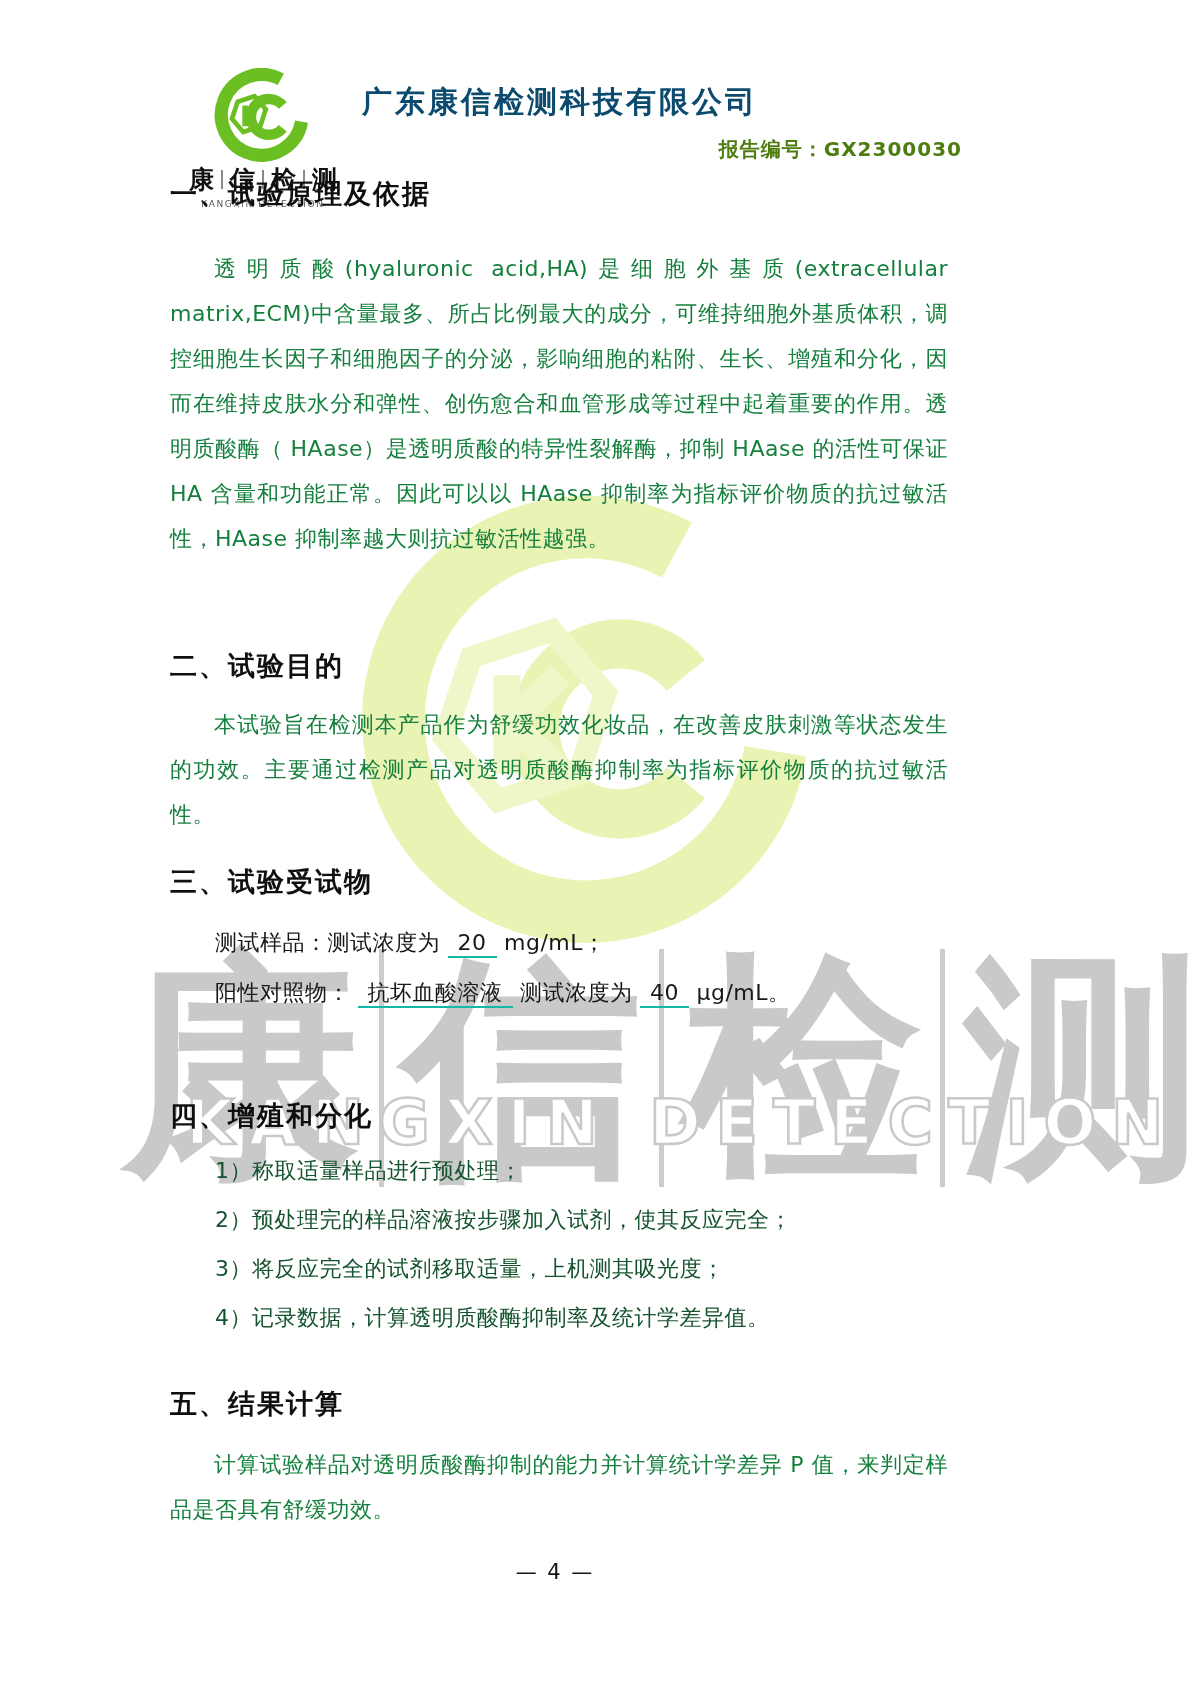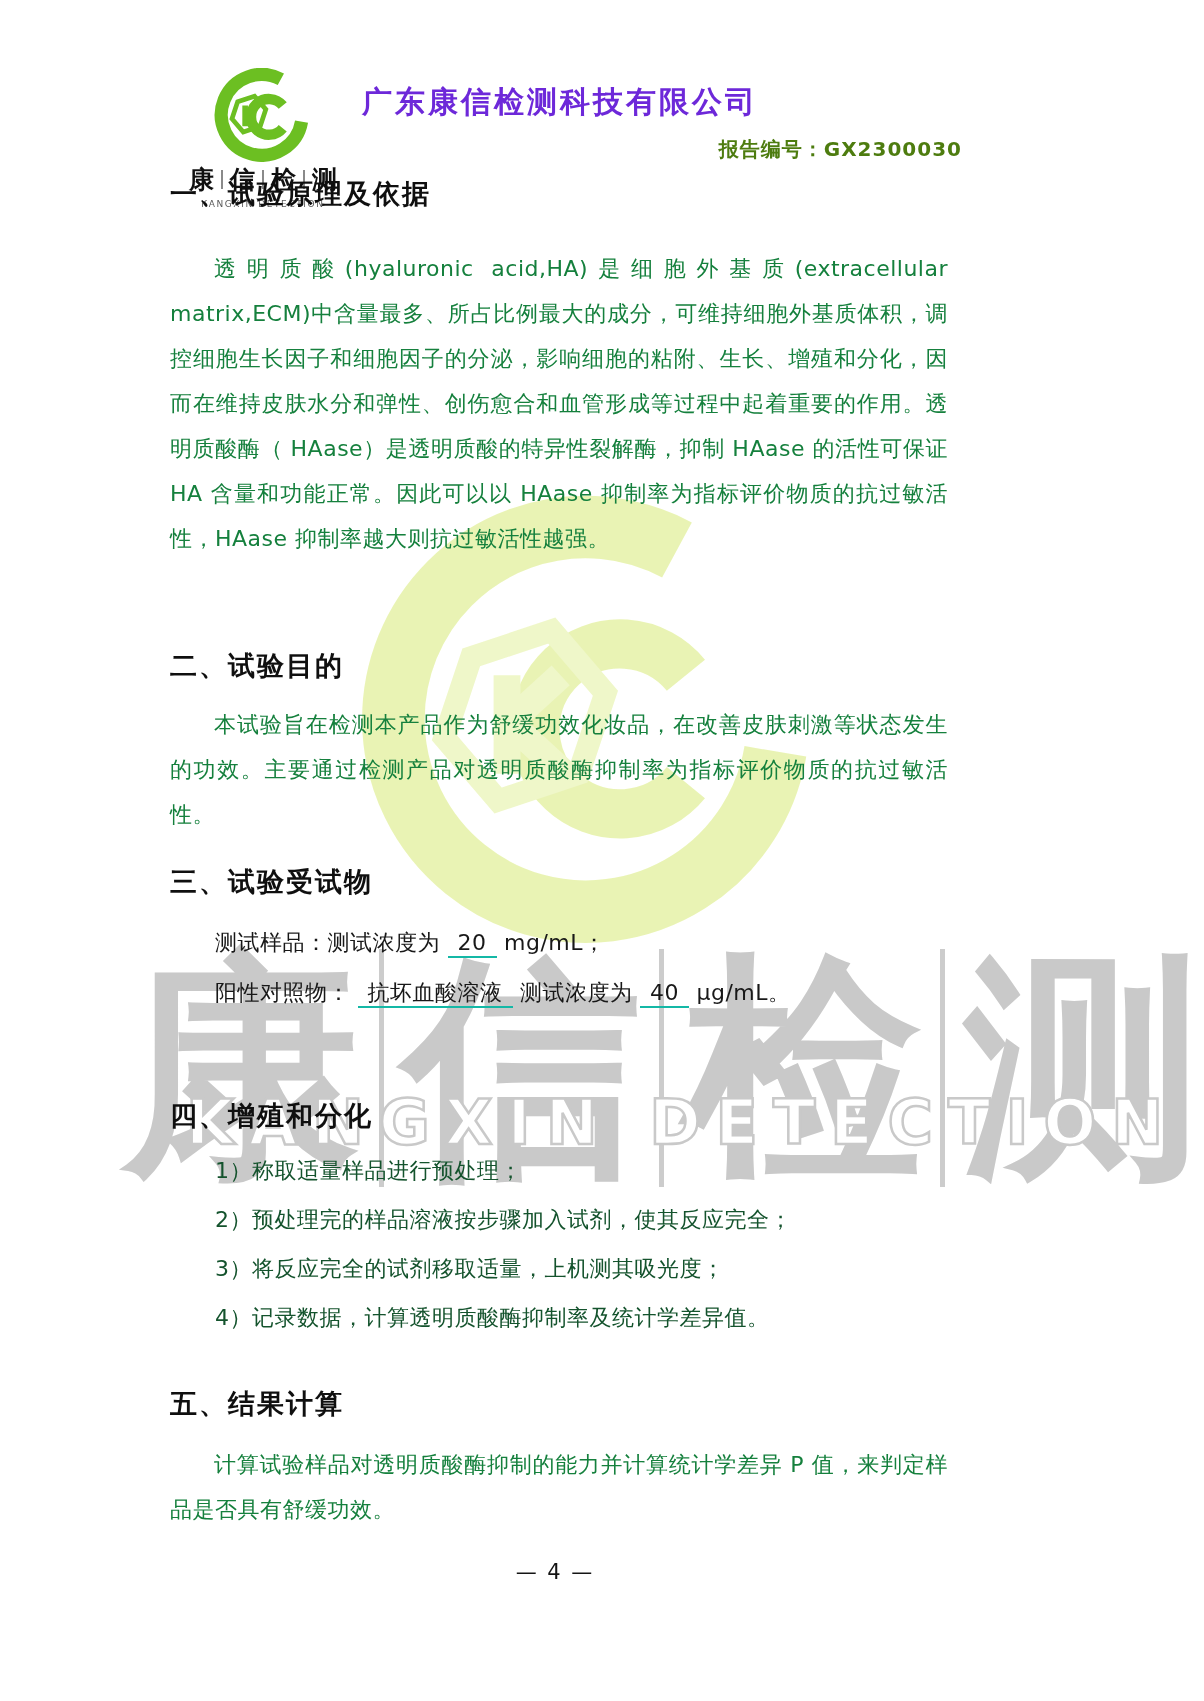--- a/index.html
+++ b/index.html
@@ -32,21 +32,21 @@
   
   .logo-wrap{position:absolute;left:184px;top:68px;width:158px;text-align:center;z-index:2;}
   .logo-svg{width:112px;height:94px;display:block;margin:0 auto;}
   .logo-cn{display:flex;justify-content:center;align-items:center;gap:7px;margin-top:1px;
            font-size:25px;font-weight:bold;color:#101010;}
   .logo-cn .sep{width:2px;height:19px;background:#8a8a8a;}
   .logo-en{margin-top:3px;font-size:9px;letter-spacing:1.6px;color:#5a5a5a;}
 
   .doc-title{
     position:absolute;top:82px;left:0;width:1120px;text-align:center;z-index:2;
-    font-size:30px;font-weight:bold;letter-spacing:3px;color:#6d28d9;
+    font-size:30px;font-weight:bold;letter-spacing:3px;color:#0c4a6e;
   }
   .report-no{
     position:absolute;top:136px;right:242px;z-index:2;
     font-size:20px;font-weight:bold;color:#4d7c0f;letter-spacing:1px;
   }
 
   
   .sec-h{position:absolute;left:170px;z-index:2;font-size:27px;font-weight:bold;
          letter-spacing:2px;color:#0f0f0f;white-space:nowrap;}
   .para{position:absolute;left:170px;width:778px;z-index:2;

